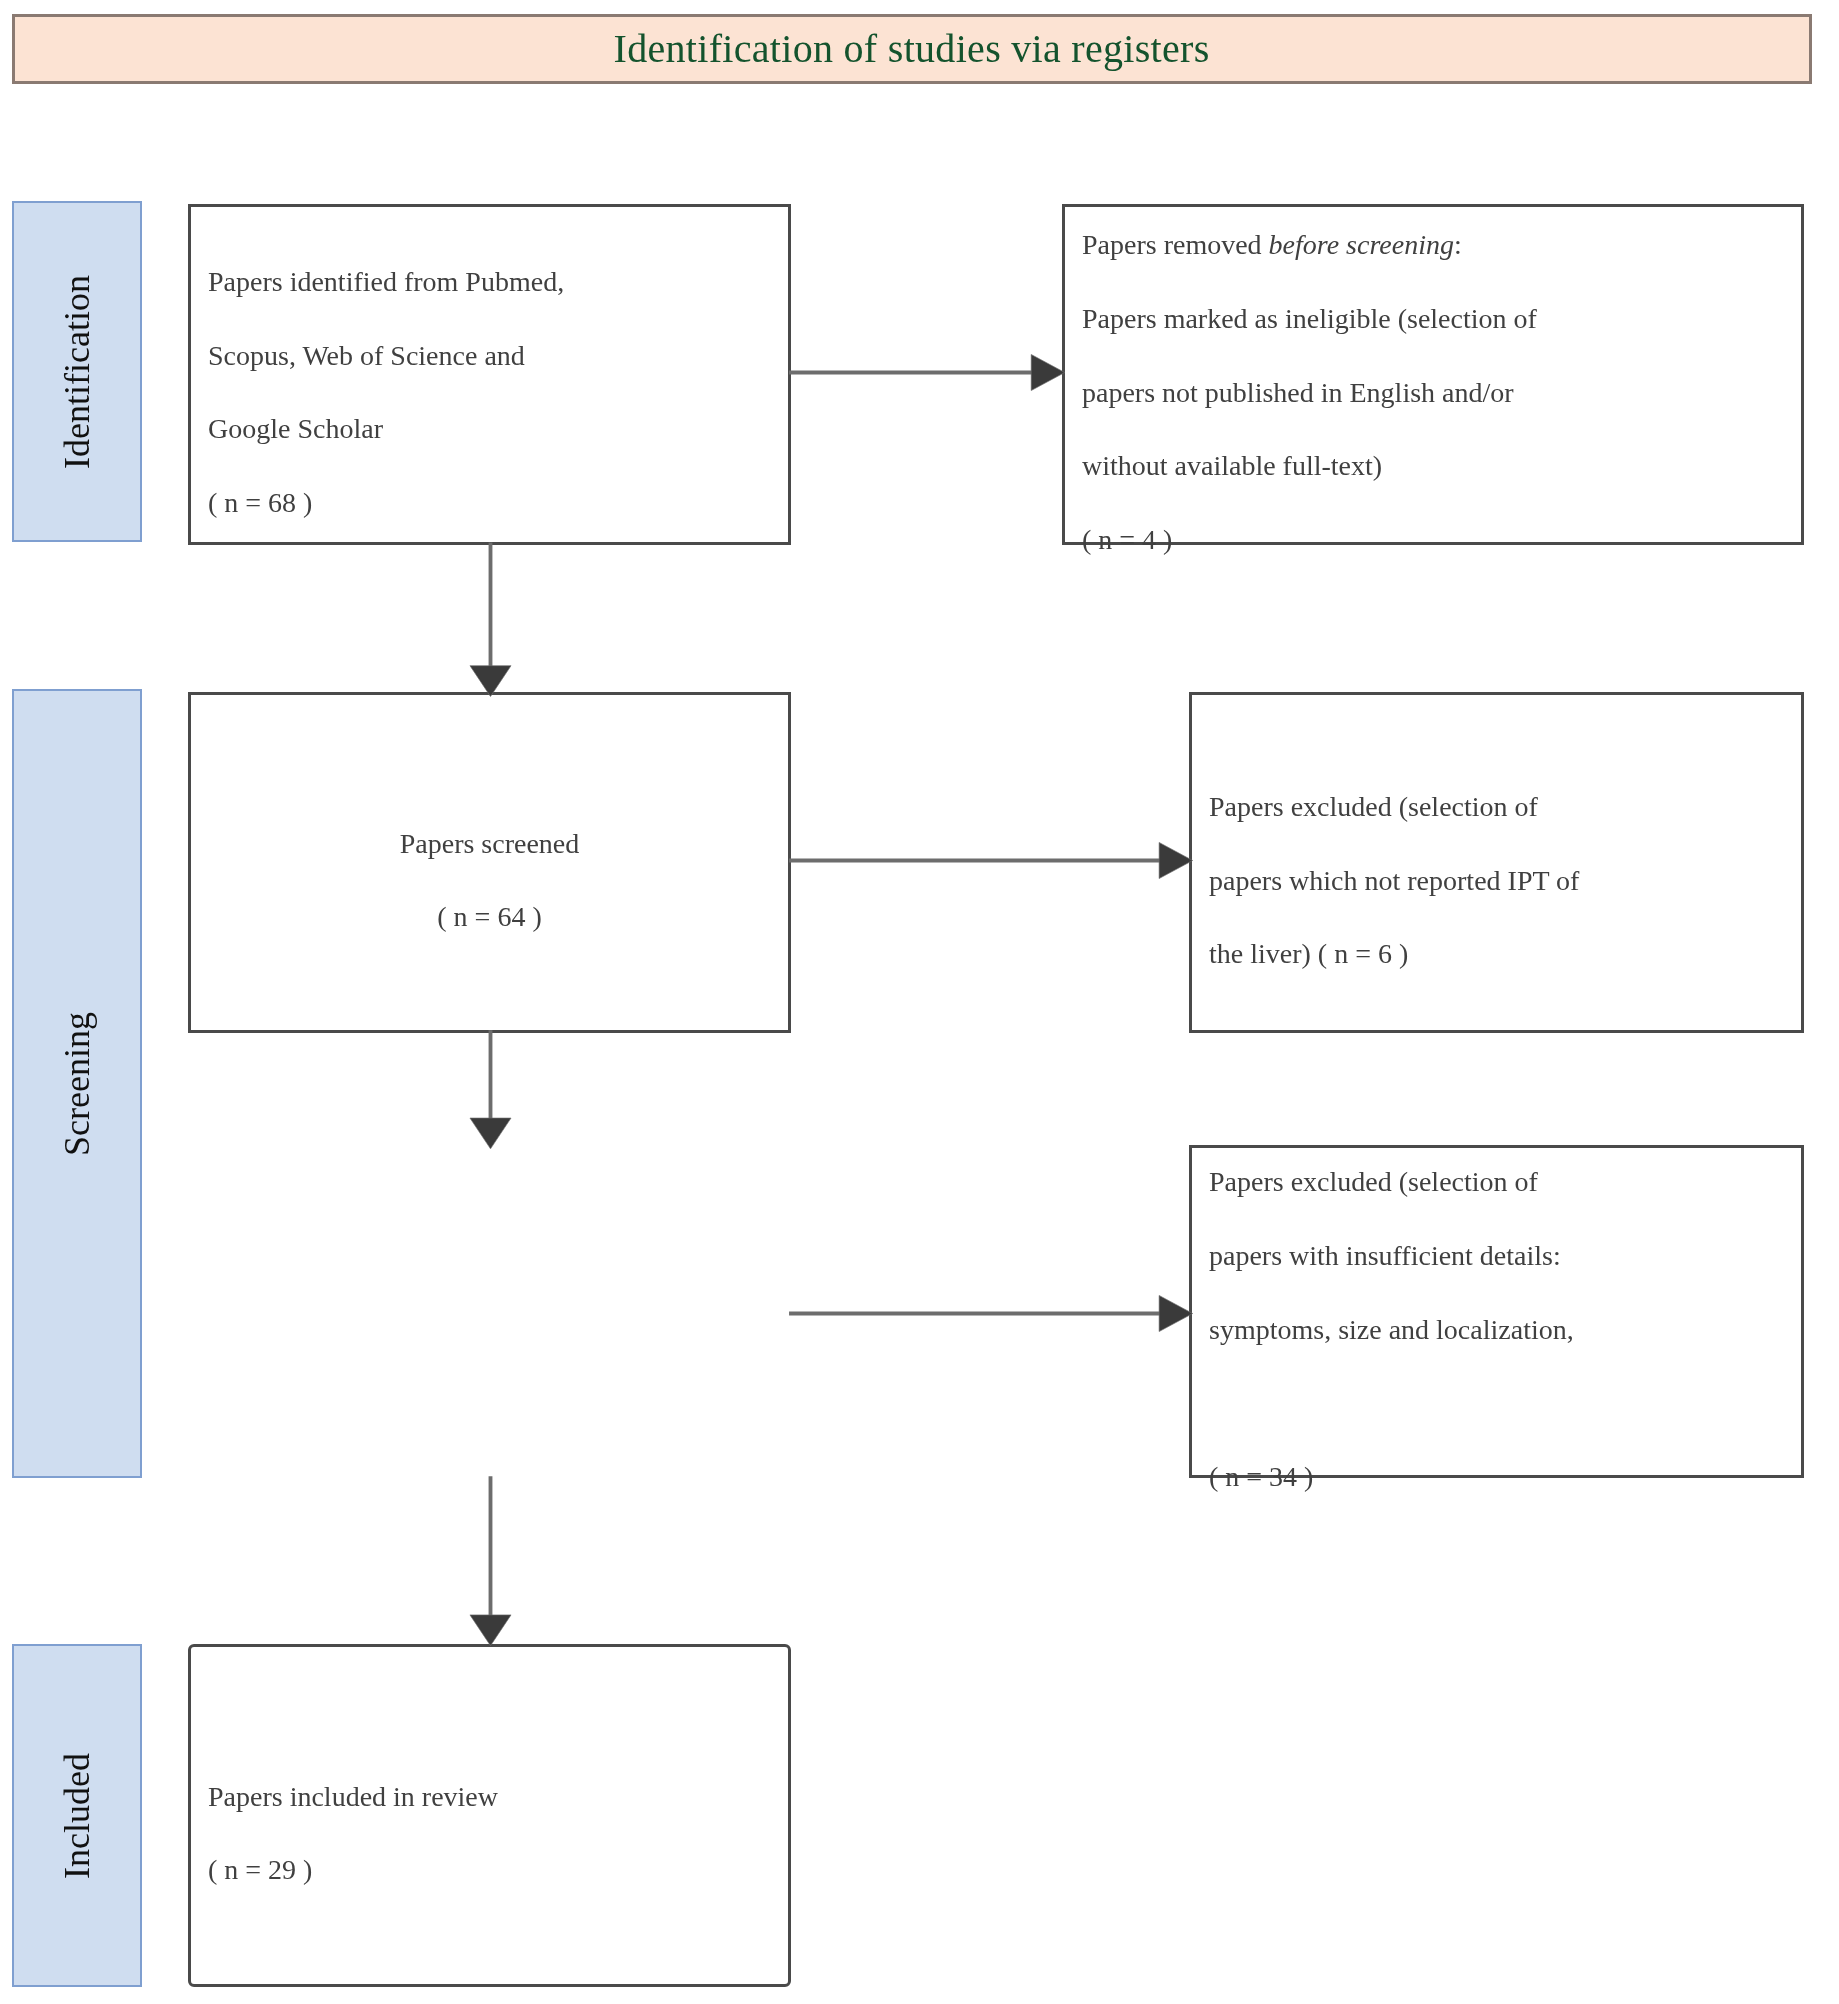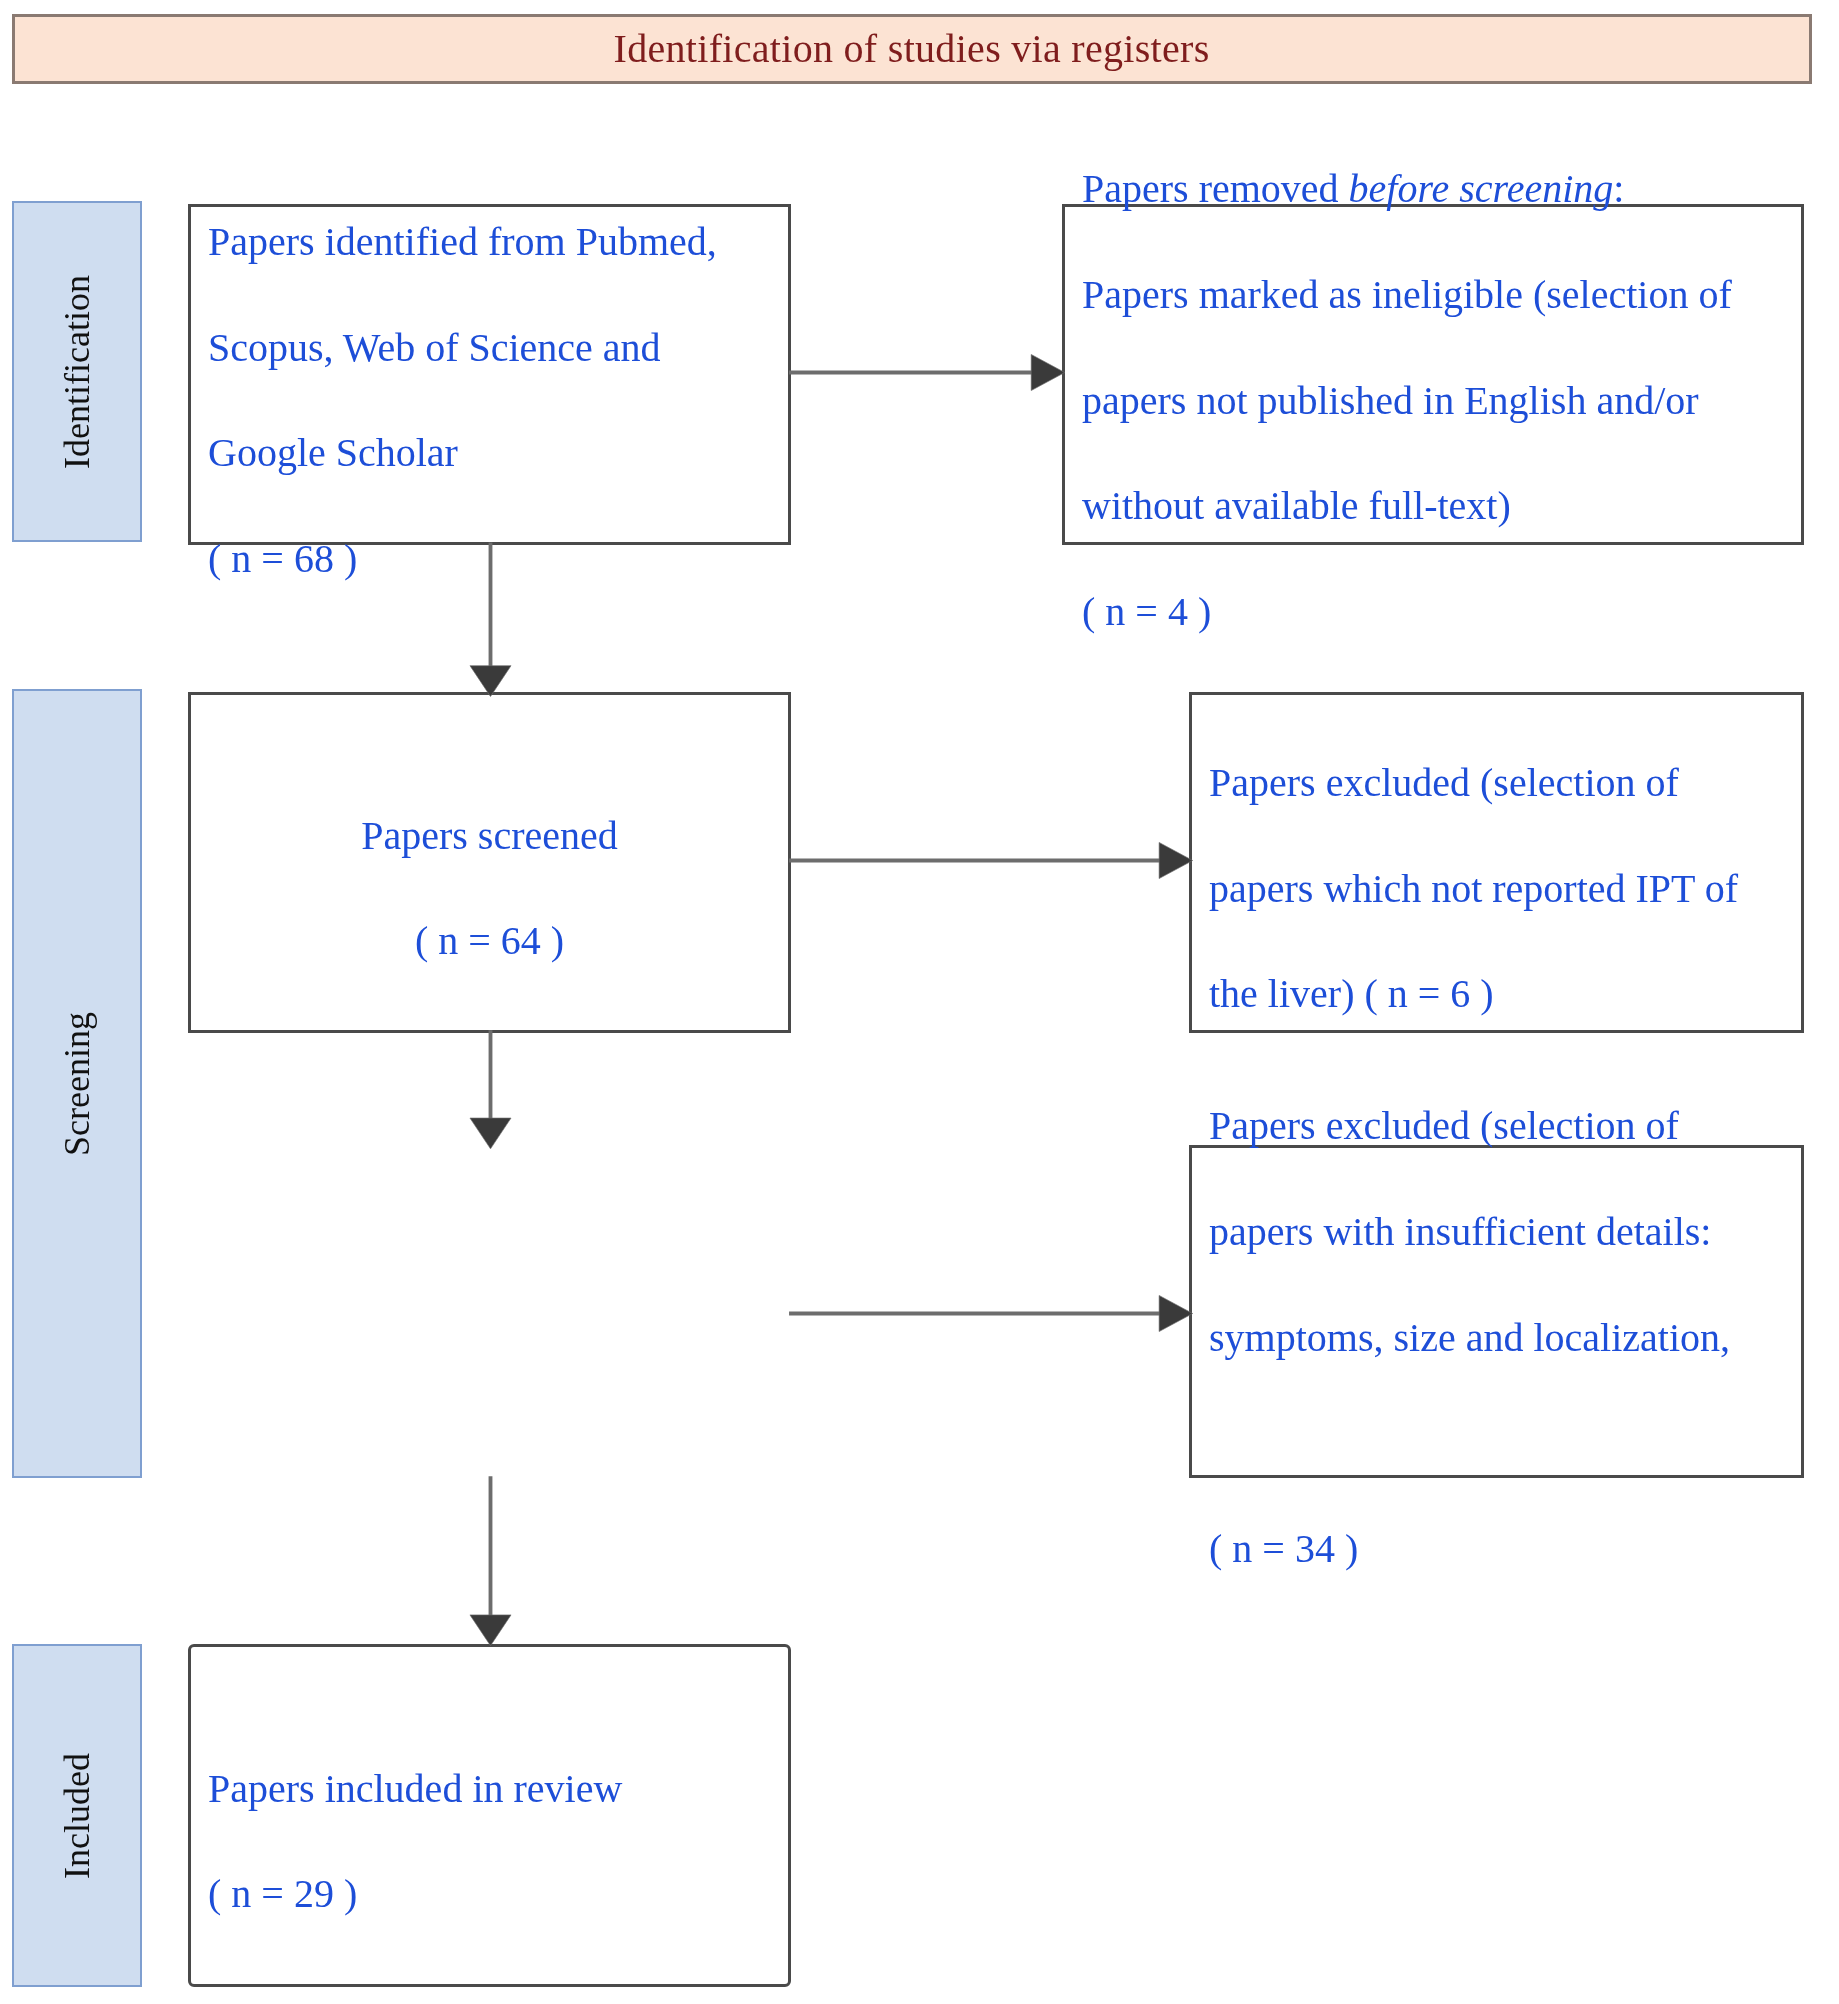--- a/index.html
+++ b/index.html
@@ -27,21 +27,21 @@
     height: 70px;
     background: #fce3d3;
     border: 3.2px solid #8a7a72;
     box-sizing: border-box;
     display: flex;
     align-items: center;
     justify-content: center;
   }
   .header-banner-title {
     font-size: 40px;
-    color: #7f1d1d;
+    color: #14532d;
     letter-spacing: 0.3px;
     line-height: 1;
   }
 
   
   .stage-band {
     position: absolute;
     background: #cfddf0;
     border: 2.6px solid #7f9fd0;
     box-sizing: border-box;
@@ -64,23 +64,23 @@
   .flow-box {
     position: absolute;
     background: #ffffff;
     border: 3.2px solid #4a4a4a;
     box-sizing: border-box;
     display: flex;
     flex-direction: column;
     justify-content: center;
   }
   .flow-box-text {
-    font-size: 40px;
+    font-size: 28px;
     line-height: 1.32;
-    color: #1d4ed8;
+    color: #404040;
     padding: 0 17px;
     white-space: pre-line;
   }
   .flow-box-text .em {
     font-style: italic;
   }
   .align-center .flow-box-text { text-align: center; }
 
   #box-identified   { left: 188px;  top: 204px;  width: 603px;  height: 341px; }
   #box-removed      { left: 1062px; top: 204px;  width: 742px; height: 341px; }

